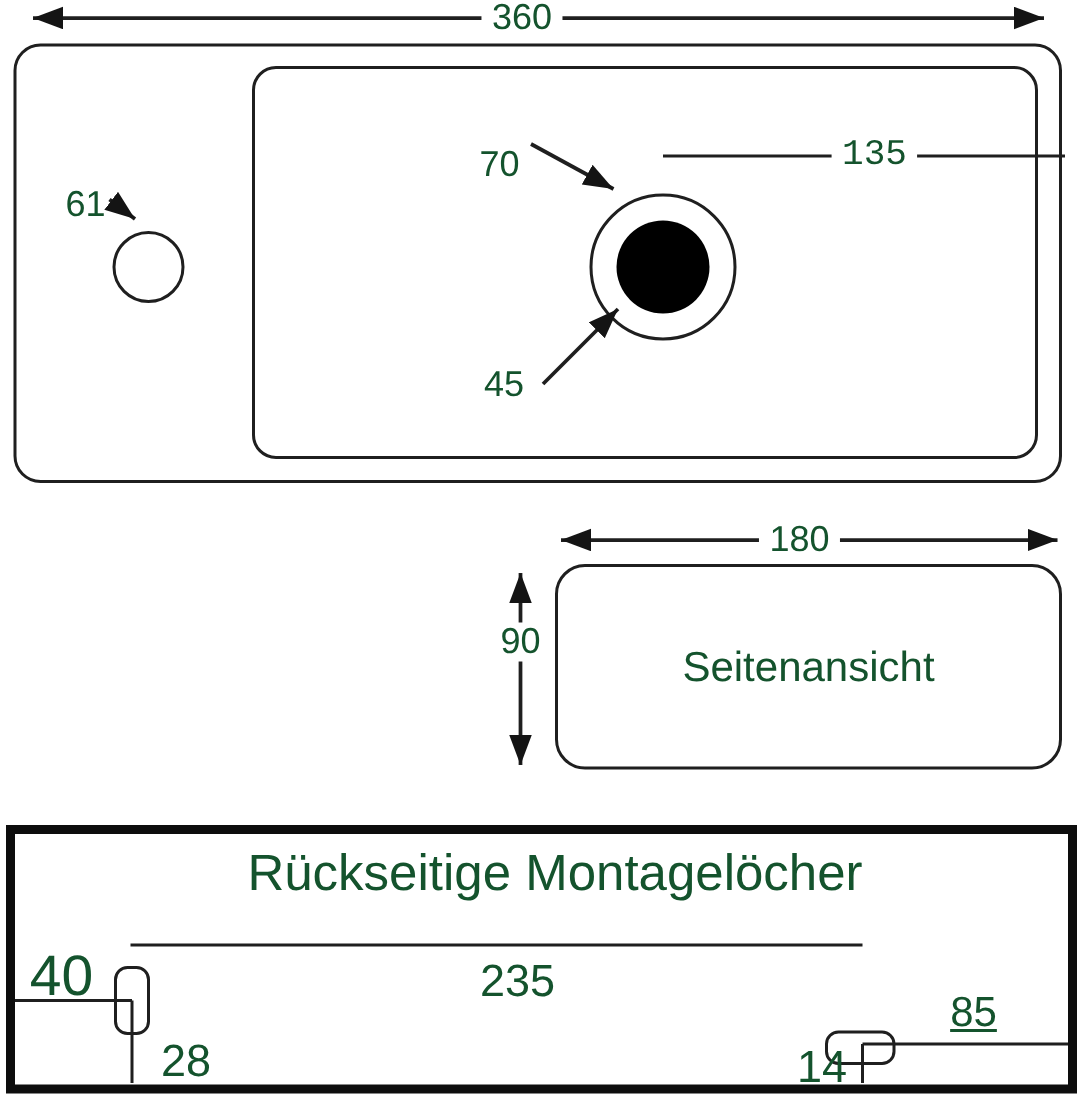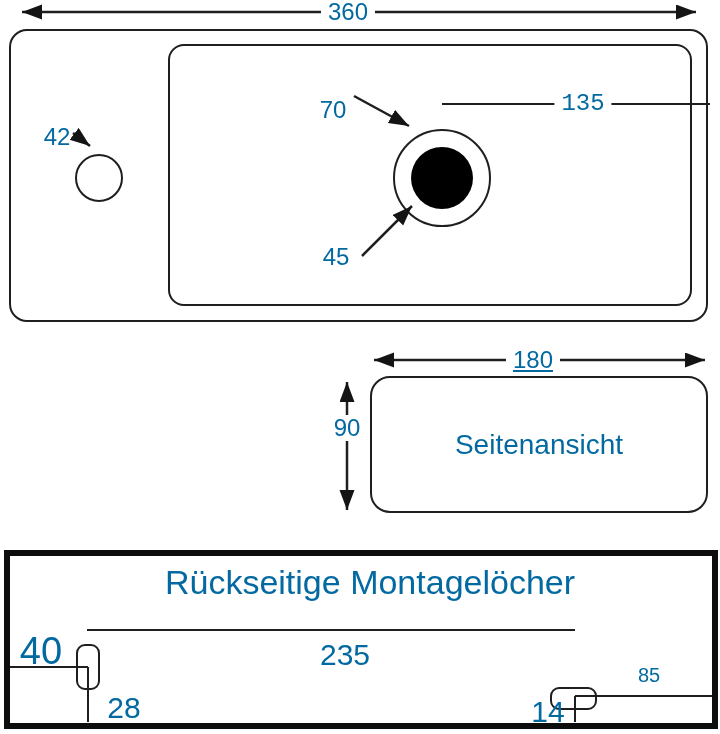--- a/index.html
+++ b/index.html
@@ -37,36 +37,36 @@
   .hole-left    { left: 76px;  top: 644px; width: 24px;  height: 46px;  border-radius: 9px; }
   .hole-right   { left: 550px; top: 687px; width: 47px;  height: 23px;  border-radius: 9px; }
 
   .lbl {
     position: absolute;
     transform: translate(-50%, -50%);
     white-space: nowrap;
     line-height: 1;
     z-index: 4;
     font-size: 24px;
-    color: #0369a1;
+    color: #14532d;
   }
   .lbl.mask { background: #ffffff; padding: 1px 7px; }
   .lbl-360 { left: 348px; top: 12px; }
   .lbl-135 { left: 583px; top: 104px; font-family: Liberation Mono, monospace; }
   .lbl-70  { left: 333px; top: 110px; }
   .lbl-45  { left: 336px; top: 257px; text-align: center; }
   .lbl-36  { left: 57px;  top: 137px; }
-  .lbl-180 { left: 533px; top: 360px; text-decoration: underline; }
+  .lbl-180 { left: 533px; top: 360px; }
   .lbl-90  { left: 347px; top: 428px; padding: 5px 7px; }
   .lbl-seiten { left: 539px; top: 445px; font-size: 28px; }
   .lbl-title  { left: 370px; top: 582px; font-size: 34px; }
   .lbl-235 { left: 345px; top: 655px; font-size: 30px; }
   .lbl-40  { left: 41px;  top: 651px; font-size: 38px; }
   .lbl-28  { left: 124px; top: 708px; font-size: 30px; }
-  .lbl-85  { left: 649px; top: 675px; font-size: 20px; }
+  .lbl-85  { left: 649px; top: 675px; font-size: 28px; text-decoration: underline; }
   .lbl-14  { left: 548px; top: 712px; font-size: 30px; }
 </style>
 </head>
 <body>
 
 <div class="stage">
 
   <div class="shape outer-rect"></div>
   <div class="shape inner-rect"></div>
   <div class="shape faucet-hole"></div>
@@ -96,21 +96,21 @@
       <line x1="88" y1="667" x2="88" y2="722" stroke-width="2"></line>
       <line x1="575" y1="696" x2="712" y2="696" stroke-width="2"></line>
       <line x1="575" y1="696" x2="575" y2="722" stroke-width="2"></line>
     </g>
   </svg>
 
   <div class="lbl mask lbl-360">360</div>
   <div class="lbl mask lbl-135">135</div>
   <div class="lbl lbl-70">70</div>
   <div class="lbl lbl-45">45</div>
-  <div class="lbl lbl-36">42</div>
+  <div class="lbl lbl-36">61</div>
   <div class="lbl mask lbl-180">180</div>
   <div class="lbl mask lbl-90">90</div>
   <div class="lbl lbl-title">Rückseitige Montagelöcher</div>
   <div class="lbl lbl-seiten">Seitenansicht</div>
   <div class="lbl lbl-235">235</div>
   <div class="lbl lbl-40">40</div>
   <div class="lbl lbl-28">28</div>
   <div class="lbl lbl-85">85</div>
   <div class="lbl lbl-14">14</div>
 

